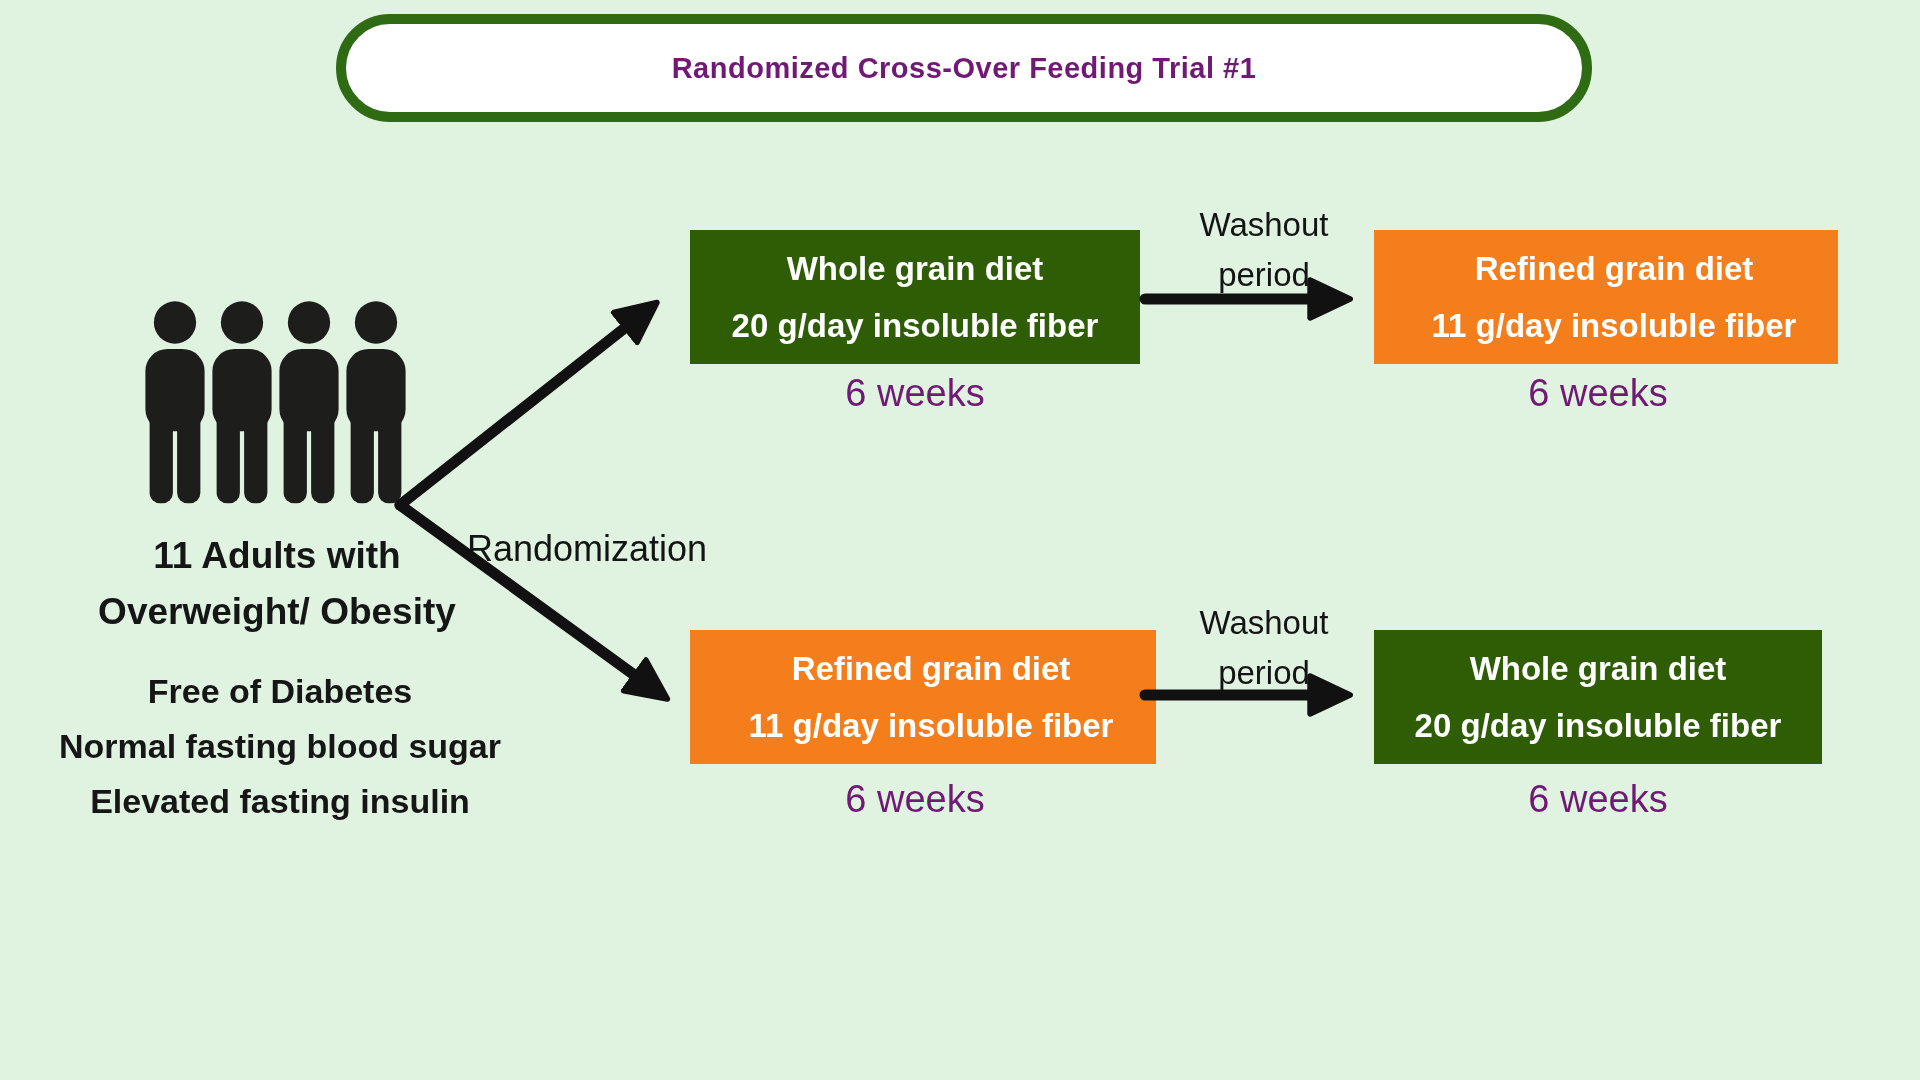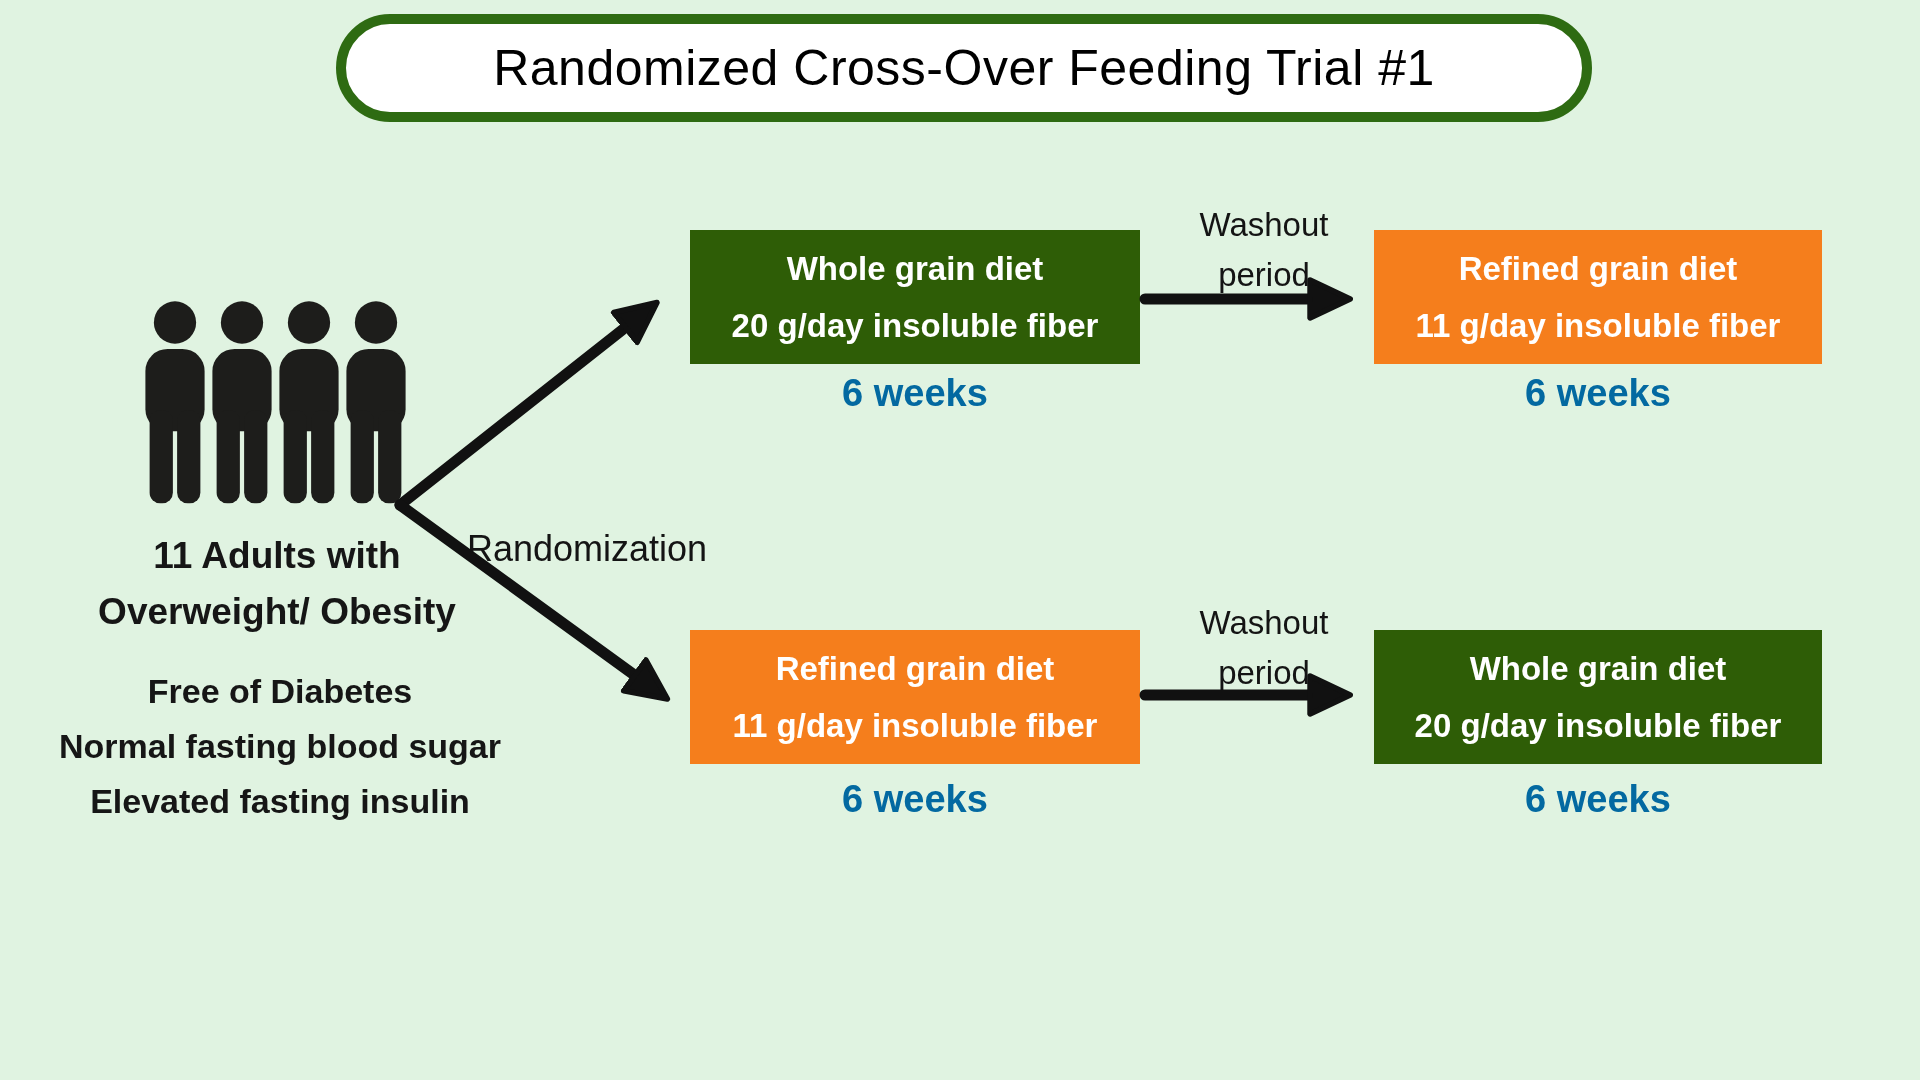--- a/index.html
+++ b/index.html
@@ -8,49 +8,49 @@
     background:#e0f3e1;
     font-family:"Liberation Sans", sans-serif;
     color:#161616;
   }
   
   .title-box{
     position:absolute;left:336px;top:14px;width:1256px;height:108px;
     background:#ffffff;border:10px solid #2e6b12;border-radius:54px;
     box-sizing:border-box;display:flex;align-items:center;justify-content:center;
   }
-  .title-text{font-size:50px;font-weight:normal;color:#000000;letter-spacing:0.5px;}
+  .title-text{font-size:29px;font-weight:bold;color:#701a75;letter-spacing:0.5px;}
 
   
   .people{position:absolute;left:138px;top:300px;display:flex;}
   .people svg{height:212px;width:74px;margin-right:-7px;}
   .person-fill{fill:#1d1d1b;}
   .pop-line{position:absolute;left:17px;width:520px;text-align:center;
     font-weight:bold;font-size:37px;line-height:40px;}
   .pop-line1{top:536px;}
   .pop-line2{top:592px;}
   .criteria{position:absolute;left:0;top:664px;width:560px;text-align:center;
     font-weight:bold;font-size:34px;line-height:55px;}
 
   
   .diet-box{
     position:absolute;width:450px;height:134px;
     display:flex;flex-direction:column;align-items:center;justify-content:center;
     color:#ffffff;font-weight:bold;font-size:33px;line-height:45px;
     text-align:center;white-space:nowrap;gap:12px;
   }
   .diet-green{background:#2e5d06;}
-  .diet-orange{background:#f57e1c;}
+  .diet-orange{background:#f57e1c;padding-left:16px;}
   .box-tl{left:690px;top:230px;}
   .box-tr{left:1374px;top:230px;width:448px;}
   .box-bl{left:690px;top:630px;}
   .box-br{left:1374px;top:630px;width:448px;}
 
   .duration{position:absolute;width:450px;text-align:center;
-    font-size:38px;font-weight:bold;color:#0369a1;}
+    font-size:38px;font-weight:normal;color:#701a75;}
   .dur-tl{left:690px;top:372px;}
   .dur-tr{left:1373px;top:372px;}
   .dur-bl{left:690px;top:778px;}
   .dur-br{left:1373px;top:778px;}
 
   
   .washout{position:absolute;left:1144px;width:240px;text-align:center;
     font-size:33px;line-height:50px;color:#141414;}
   .washout-top{top:200px;}
   .washout-bottom{top:598px;}

